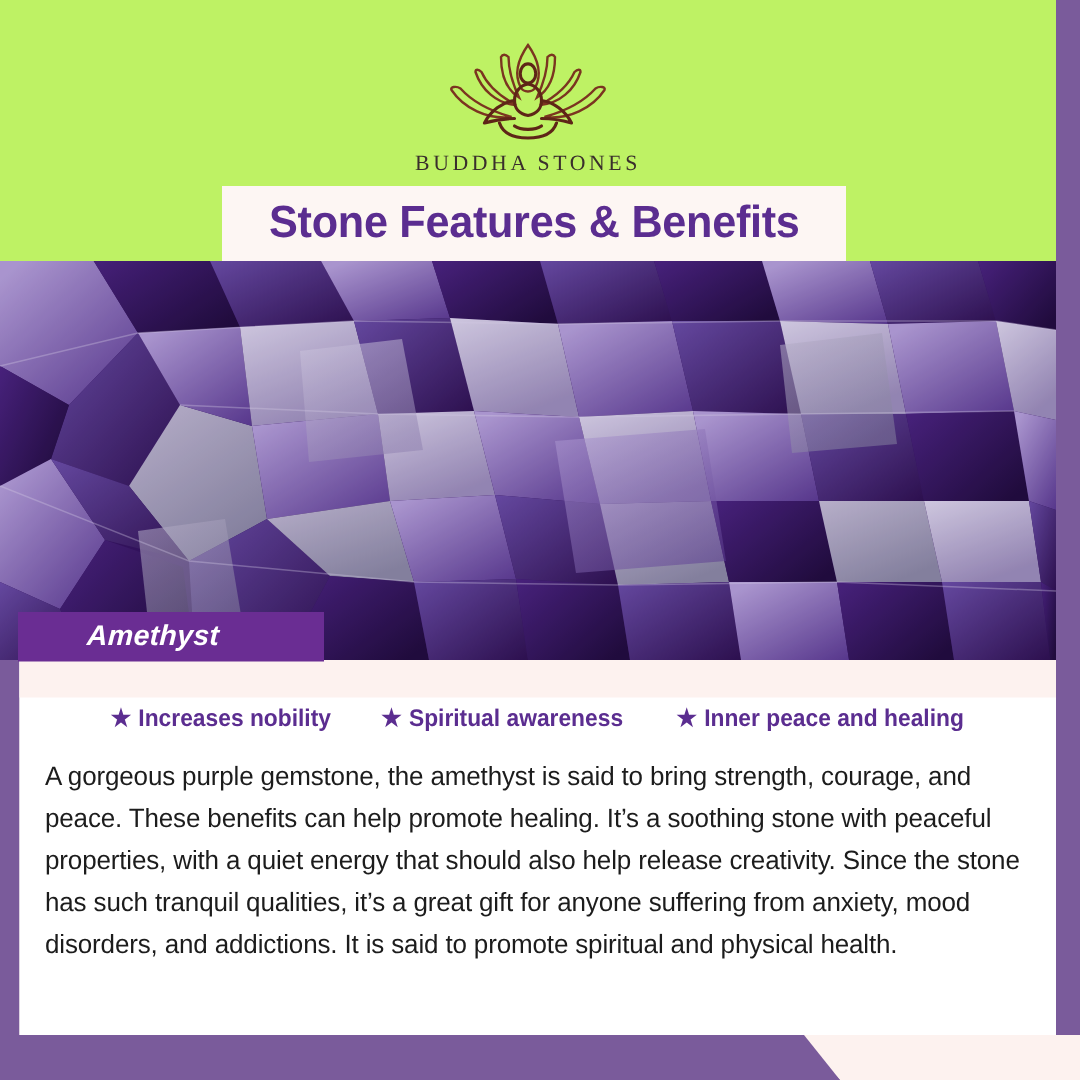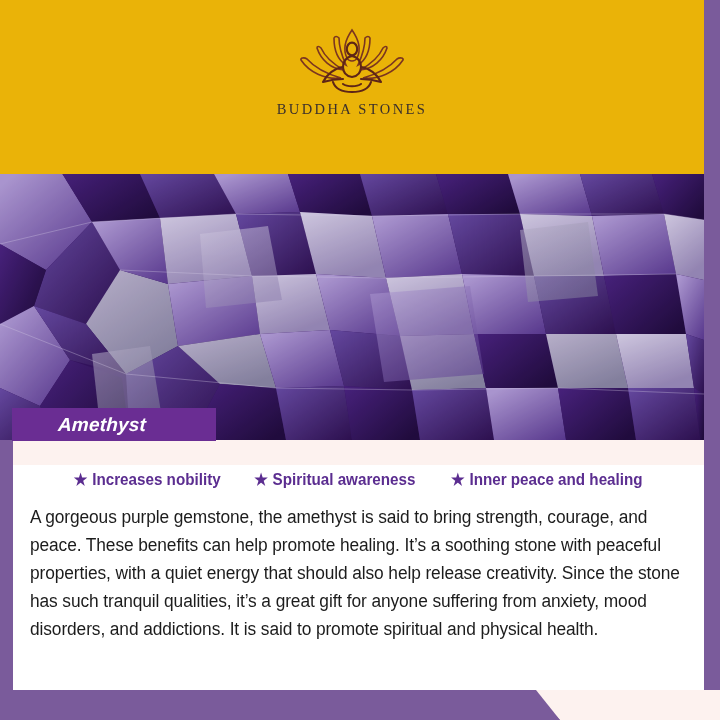--- a/index.html
+++ b/index.html
@@ -42,21 +42,21 @@
   }
   .band-bottom-fill{
     position:absolute;left:0;bottom:0;width:560px;height:30px;
     background:#7a5b9b;
     clip-path:polygon(0 0, 530px 0, 560px 30px, 0 30px);
   }
 
   
   .header{
     position:absolute;left:0;top:0;width:704px;height:174px;
-    background:#eab308;
+    background:#bef264;
   }
   .logo-wrap{
     position:absolute;left:0;top:24px;width:704px;
     display:flex;flex-direction:column;align-items:center;
   }
   .logo-mark{width:150px;height:72px;display:block;}
   .logo-word{
     margin-top:5px;
     font-family:"Liberation Serif", serif;
     font-size:14.5px;
@@ -171,20 +171,23 @@
           <path d="M75 32 C69 33 66 38 66 43 C66 48 69 52 75 53 C81 52 84 48 84 43 C84 38 81 33 75 32 Z"></path>
           <path d="M66 43 C58 44 50 50 46 58 C53 56 60 55 66 55"></path>
           <path d="M84 43 C92 44 100 50 104 58 C97 56 90 55 84 55"></path>
           <path d="M56 58 C58 64 64 68 75 68 C86 68 92 64 94 58"></path>
           <path d="M66 60 C70 63 80 63 84 60"></path>
         </g>
       </svg>
       <div class="logo-word">BUDDHA STONES</div>
     </div>
 
+    <div class="title-box">
+      <div class="title-text">Stone Features &amp; Benefits</div>
+    </div>
   </div>
 
   <div class="photo">
     <svg viewBox="0 0 704 266" preserveAspectRatio="none">
       <defs>
         <linearGradient id="gA" x1="0" y1="0" x2="1" y2="1">
           <stop offset="0" stop-color="#6b4fa8"></stop>
             <stop offset="1" stop-color="#2b0f4c"></stop>
         </linearGradient>
         <linearGradient id="gB" x1="0" y1="0" x2="0.6" y2="1">

